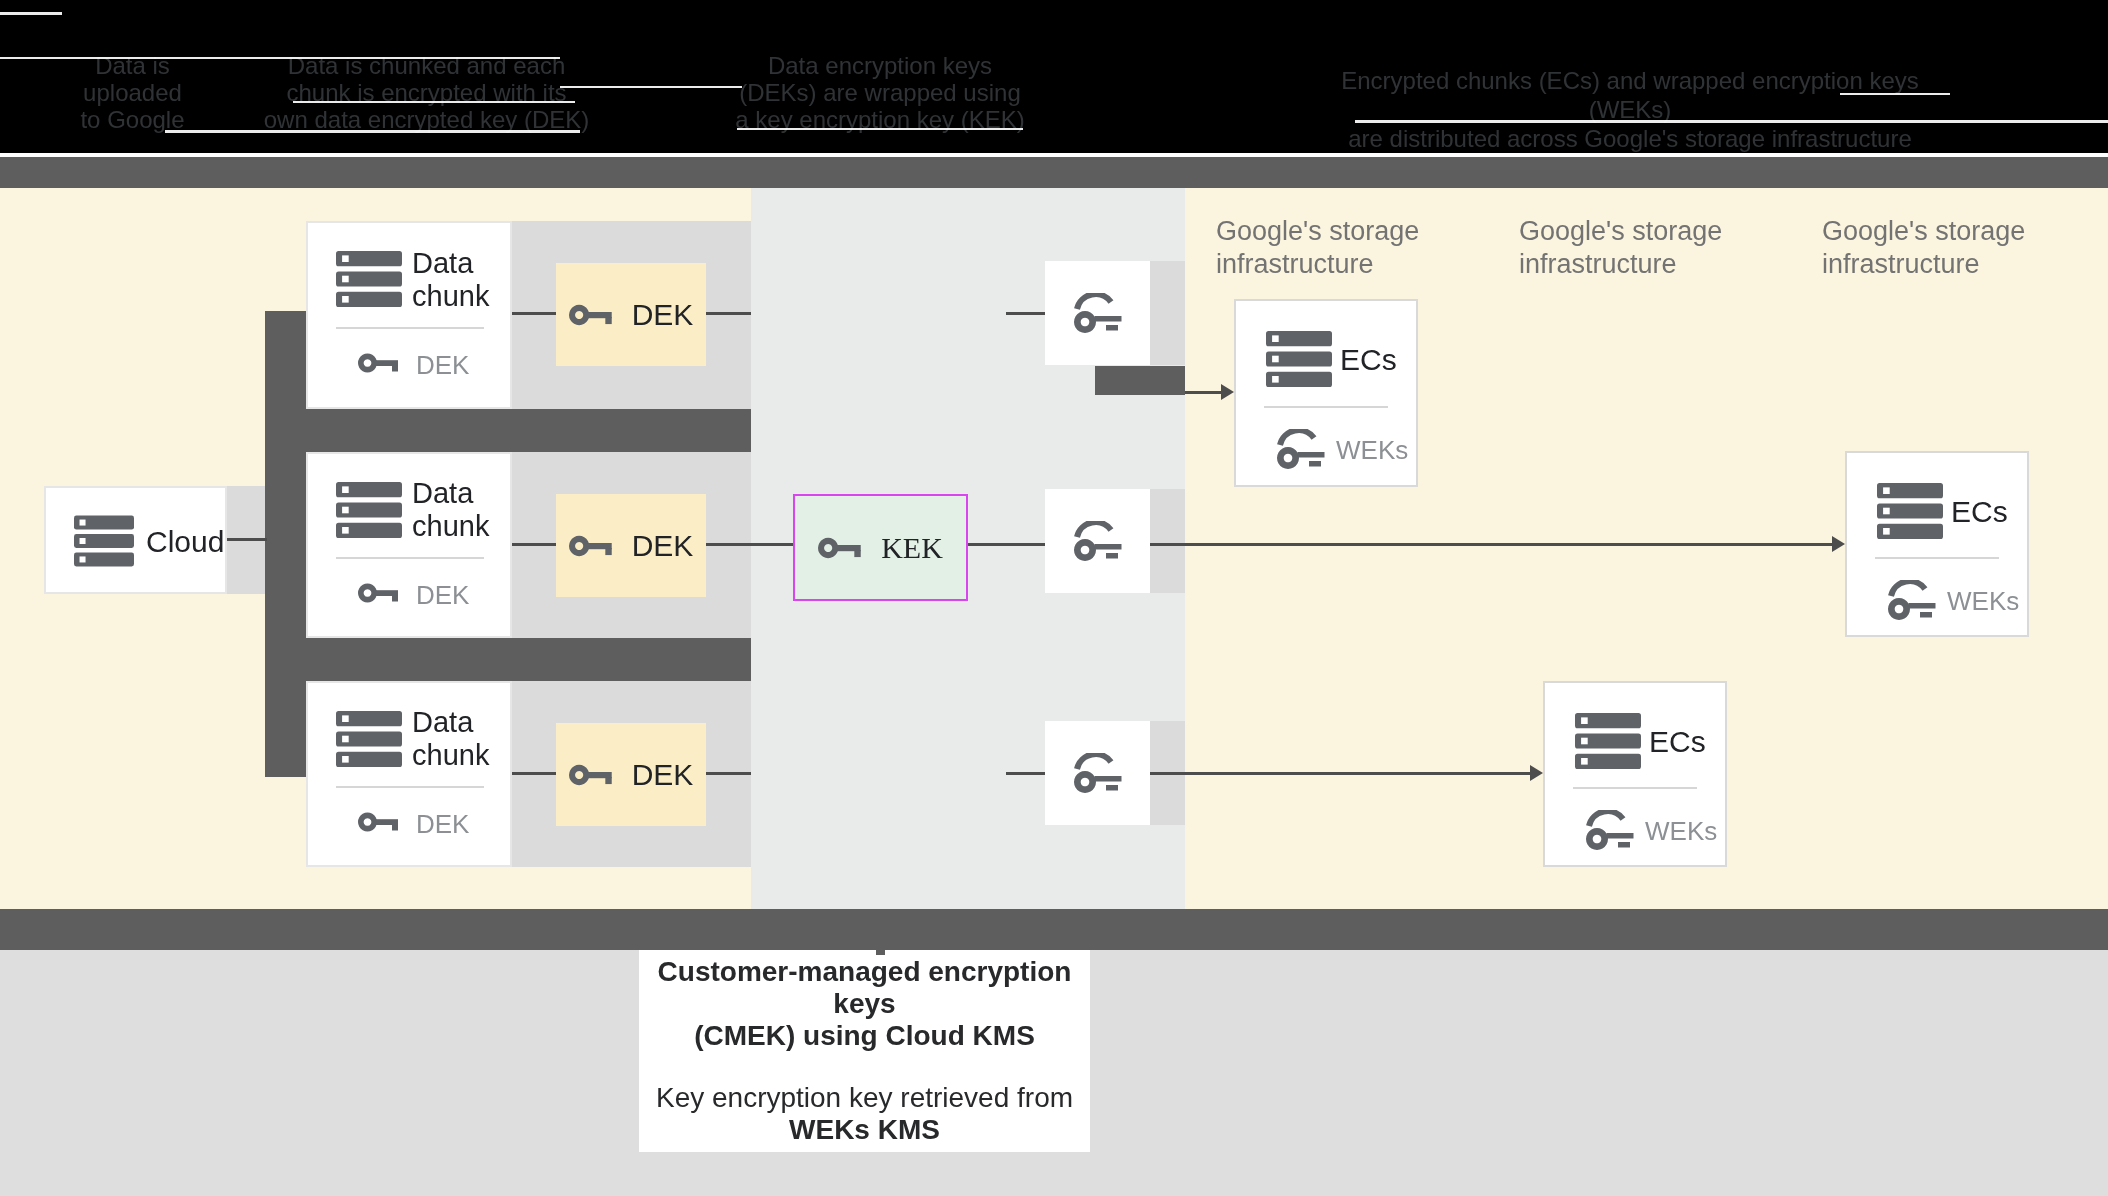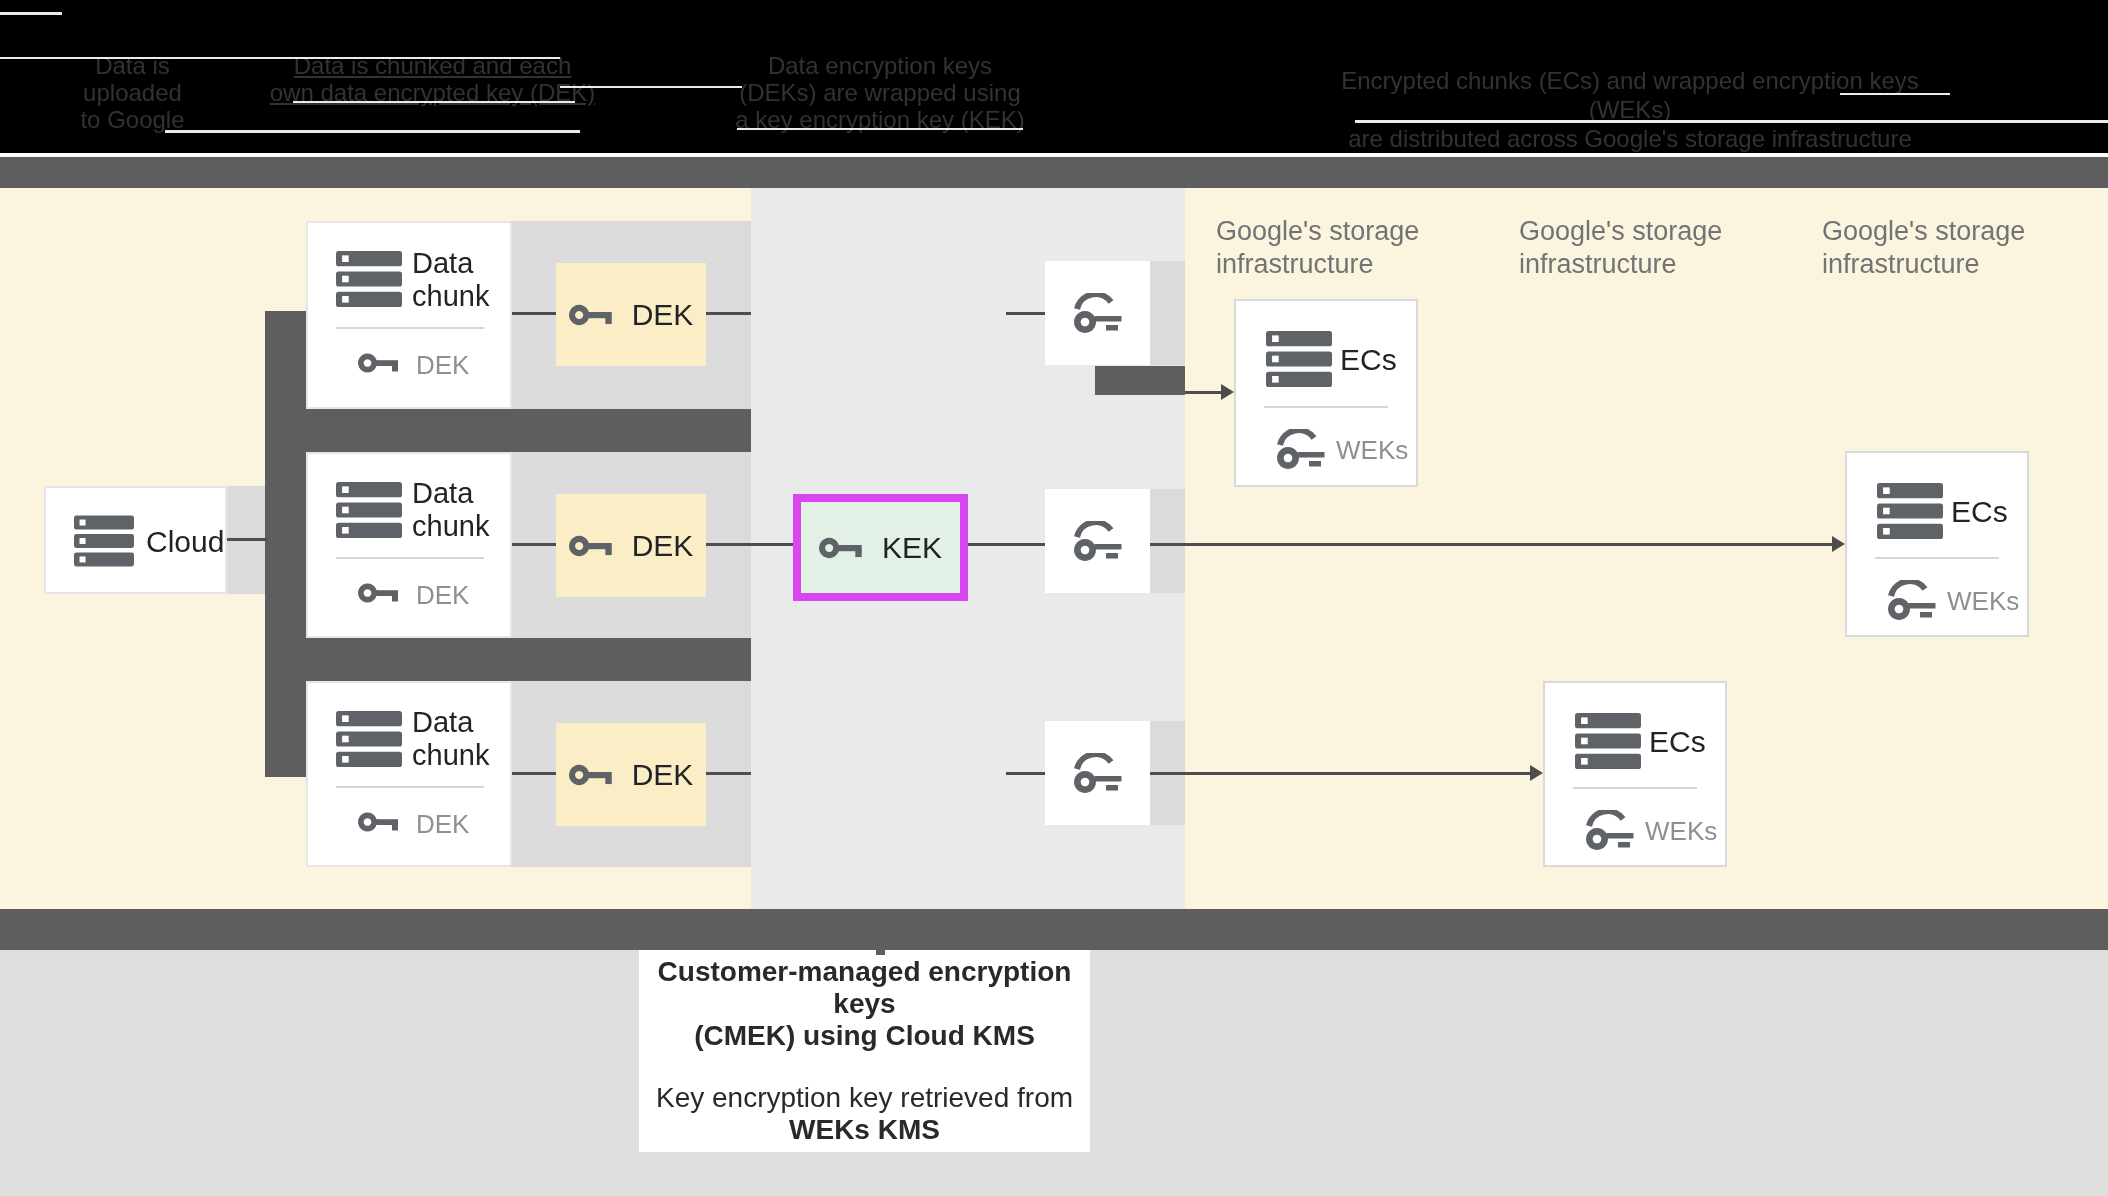--- a/index.html
+++ b/index.html
@@ -17,22 +17,22 @@
   .panel{top:188px;height:721px;z-index:0;}
   .cream{background:#FBF4DE;}
   .kmsbg{background:#E8EBE9;}
   .backing{background:#DBDBDB;z-index:1;}
   .darkband{background:#5E5E5E;z-index:2;}
   
   .whitebox{background:#ffffff;border:2px solid #E6E6E6;box-sizing:border-box;z-index:5;}
   .plainwhite{background:#ffffff;z-index:5;}
   .ecbox{background:#ffffff;border:2px solid #D9D9D9;box-sizing:border-box;z-index:5;}
   .dekbox{background:#FBEEC6;z-index:5;display:flex;align-items:center;justify-content:center;gap:16px;}
-  .kekbox{background:#E3F0E6;border:8px solid #d946ef;box-sizing:border-box;z-index:5;
-          display:flex;align-items:center;justify-content:center;gap:16px;}
+  .kekbox{background:#E3F0E6;border:2px solid #d946ef;box-sizing:border-box;z-index:5;
+          display:flex;align-items:center;justify-content:center;gap:16px;font-family:Liberation Serif, serif;}
   .shadowstrip{background:#DBDBDB;z-index:4;}
   .boxlabel{color:#212326;font-size:30px;}
   .chunktitle{color:#212326;font-size:29px;line-height:33px;width:95px;}
   .smalllabel{color:#8C9094;font-size:26px;}
   .divider{position:absolute;height:2px;background:#D6D6D6;}
   .storage-label{position:absolute;color:#737373;font-size:27px;line-height:33px;z-index:3;}
   
   .cline{position:absolute;height:3px;background:#4D4D4D;z-index:4;}
   .ahead{position:absolute;width:0;height:0;border-top:8px solid transparent;
          border-bottom:8px solid transparent;border-left:13px solid #4D4D4D;z-index:4;}
@@ -49,22 +49,23 @@
 <body>
 
 <div id="stage">
 
   <div id="hdr" class="abs">
     <div class="hcol" style="left:40px;top:52px;width:185px;">
       <div>Data is</div>
       <div>uploaded</div>
       <div>to Google</div>
     </div>
-    <div class="hcol" style="left:235px;top:52px;width:395px;text-decoration:underline;">
+    <div class="hcol" style="left:229px;top:52px;width:395px;">
       <div>Data is chunked and each</div>
+      <div>chunk is encrypted with its</div>
       <div>own data encrypted key (DEK)</div>
     </div>
     <div class="hcol wide" style="left:1300px;top:66px;width:660px;">
       <div>Encrypted chunks (ECs) and wrapped encryption keys (WEKs)</div>
       <div>are distributed across Google's storage infrastructure</div>
     </div>
     <div class="hcol" style="left:725px;top:52px;width:310px;">
       <div>Data encryption keys</div>
       <div>(DEKs) are wrapped using</div>
       <div>a key encryption key (KEK)</div>

